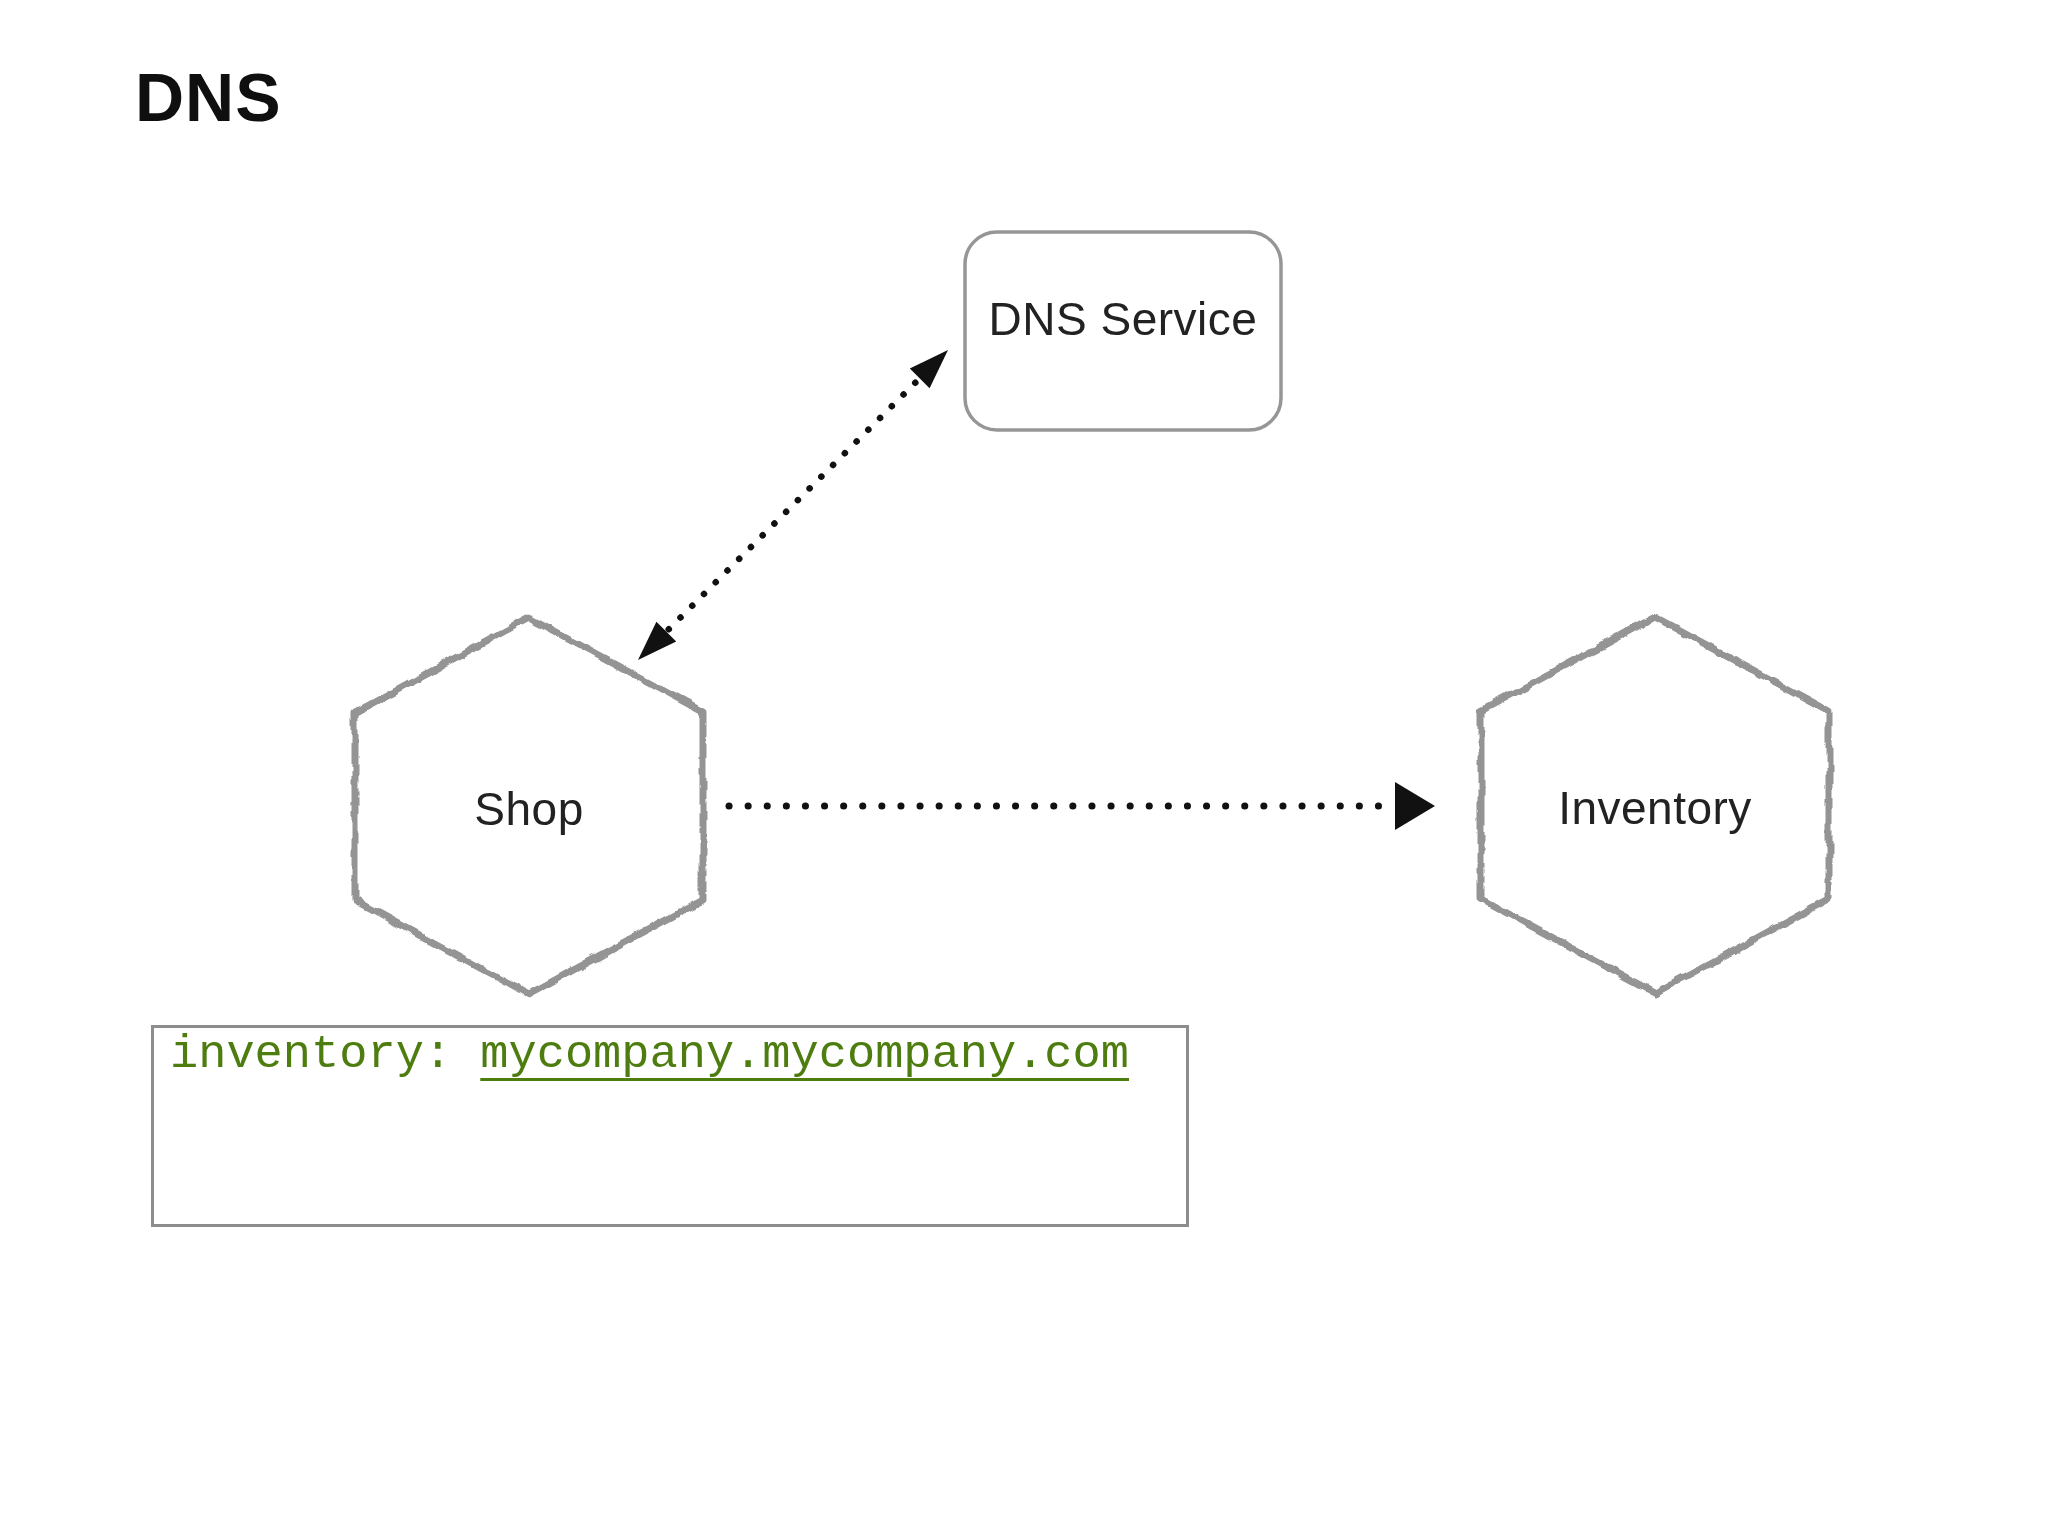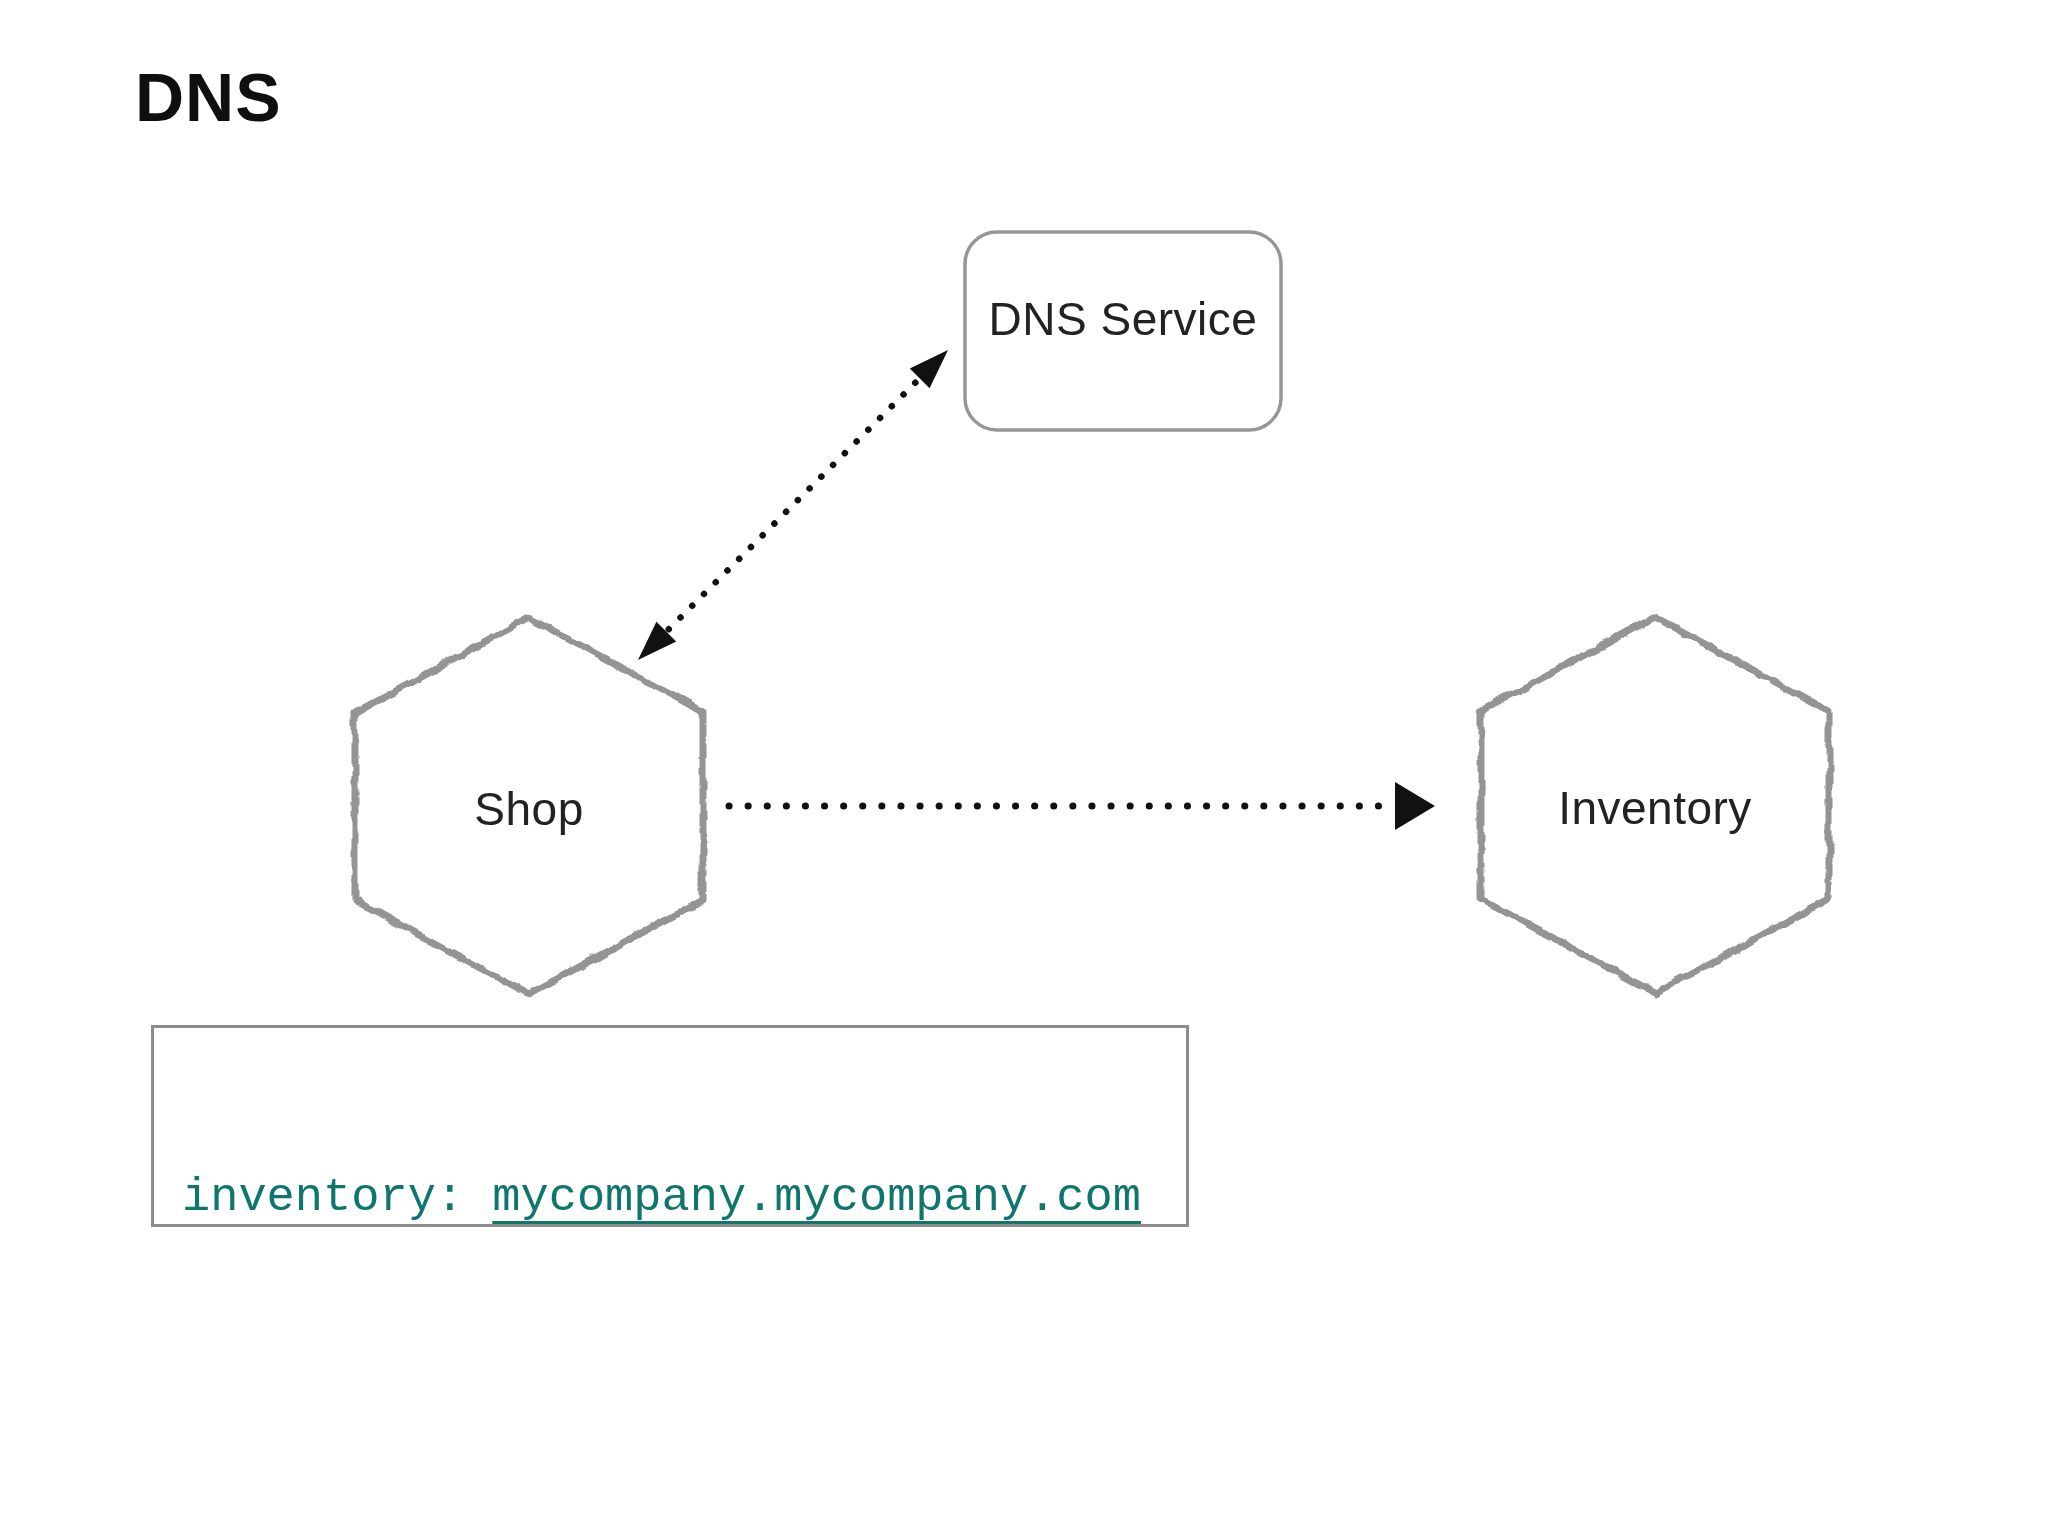--- a/index.html
+++ b/index.html
@@ -59,25 +59,25 @@
   .code-box {
     position: absolute;
     left: 108px;
     top: 1025px;
     width: 1038px;
     height: 202px;
     border: 3px solid #8d8d8d;
     background: #ffffff;
     box-sizing: border-box;
     display: flex;
-    align-items: flex-end;
-    padding-left: 28px;
+    align-items: flex-start;
+    padding-left: 16px;
     font-family: "Liberation Mono", monospace;
     font-size: 47px;
-    color: #0f766e;
+    color: #4d7c0f;
     white-space: pre;
   }
   .code-box .dns-value {
     text-decoration: underline;
     text-decoration-thickness: 3px;
     text-underline-offset: 11px;
   }
   .footer-left, .footer-right {
     position: absolute;
     top: 1438px;

